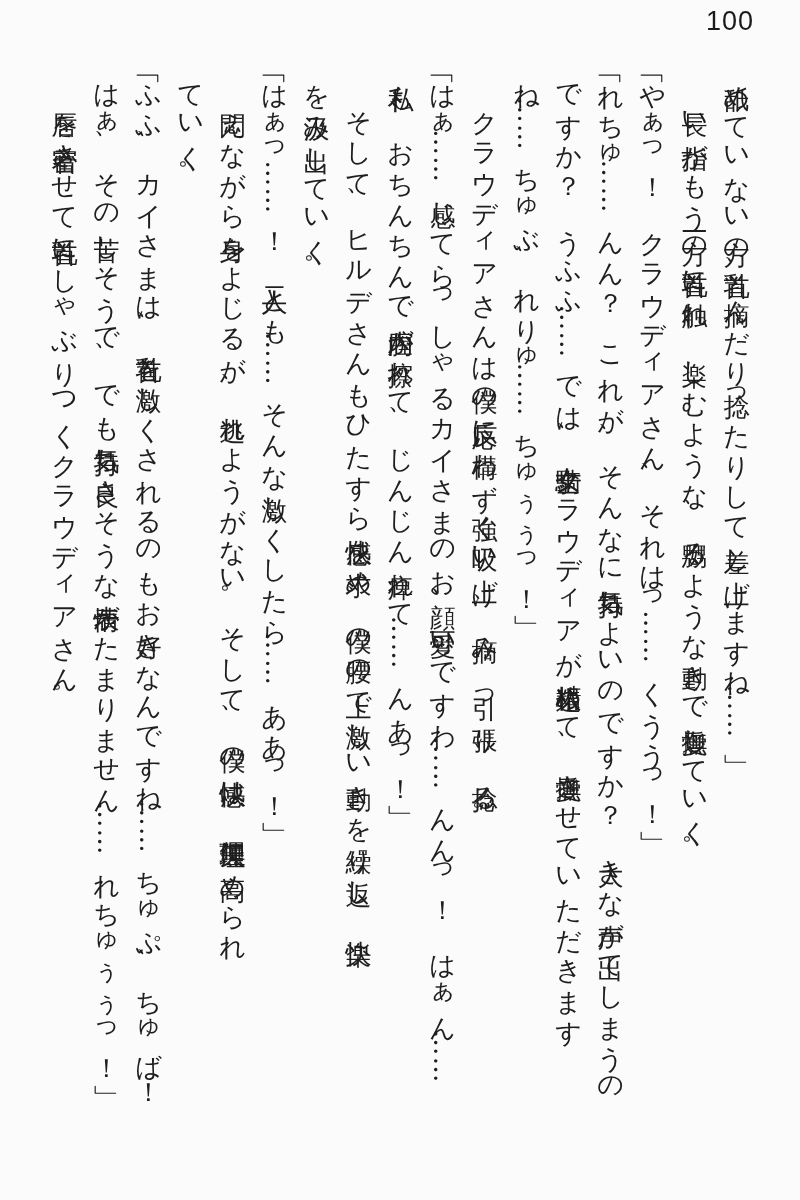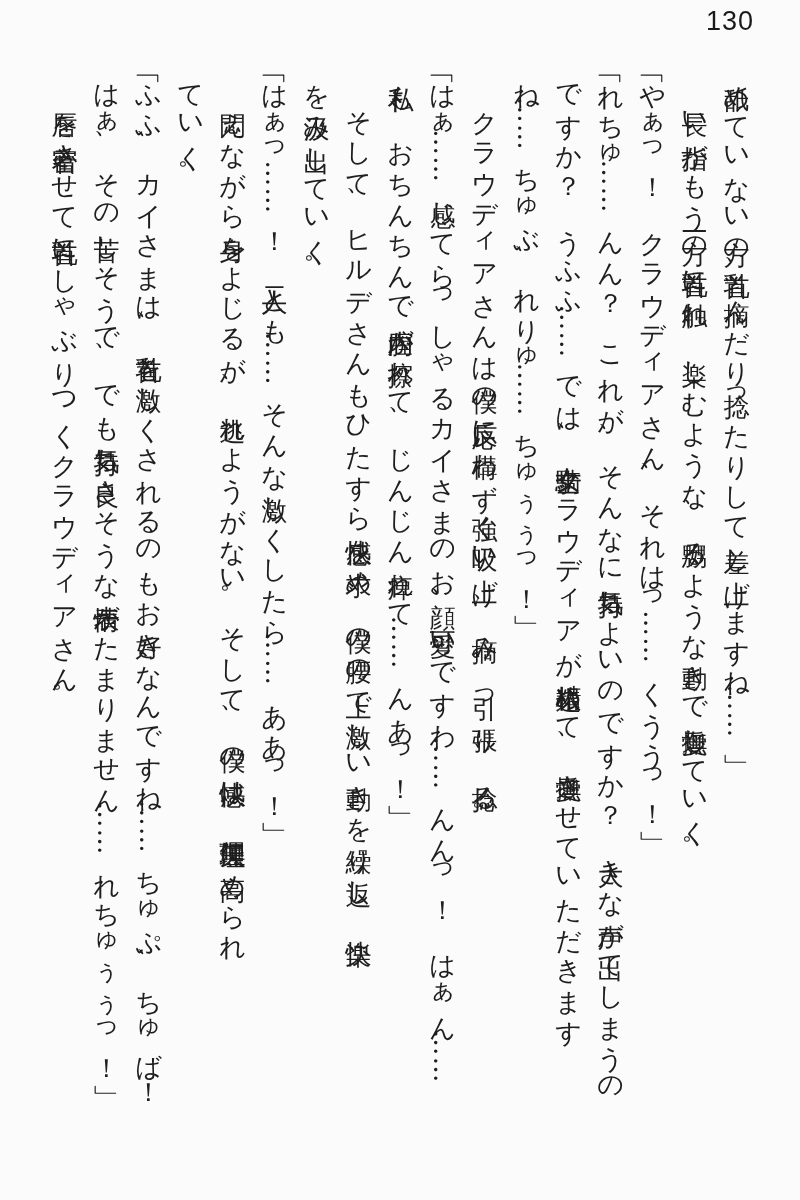--- a/index.html
+++ b/index.html
@@ -45,21 +45,21 @@
     font-size: 26px;
     line-height: 42px;
     letter-spacing: 1px;
     color: #1e1e1e;
     white-space: pre;
   }
 </style>
 </head>
 <body>
 
-<div class="page-number">130</div>
+<div class="page-number">100</div>
 
 <div class="text-area">
 
   <div class="para">
     <div class="tcol">舐めていない方の乳首、摘んだり捻ったりして差し上げますね……」</div>
   </div>
 
   <div class="para">
     <div class="tcol">　長い指がもう一方の乳首に触れ、楽しむような、嬲るような動きで愛撫していく。</div>
   </div>

